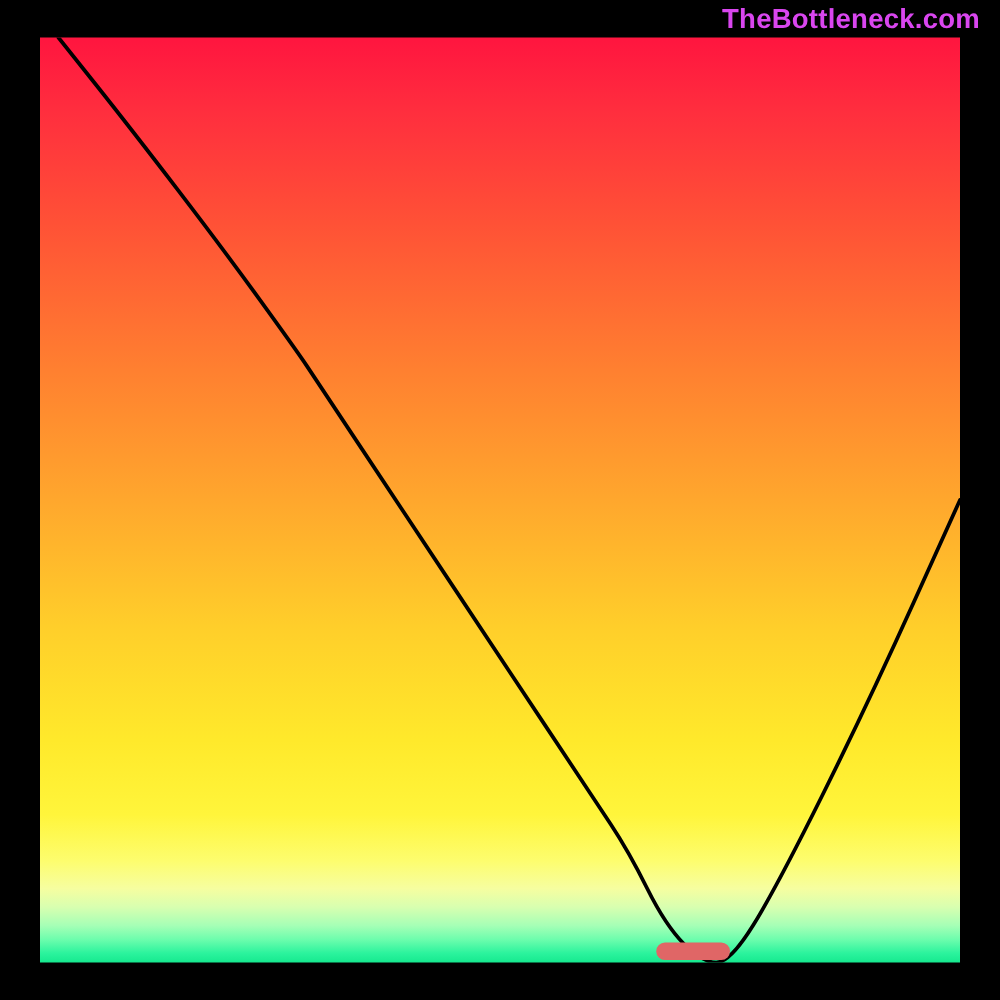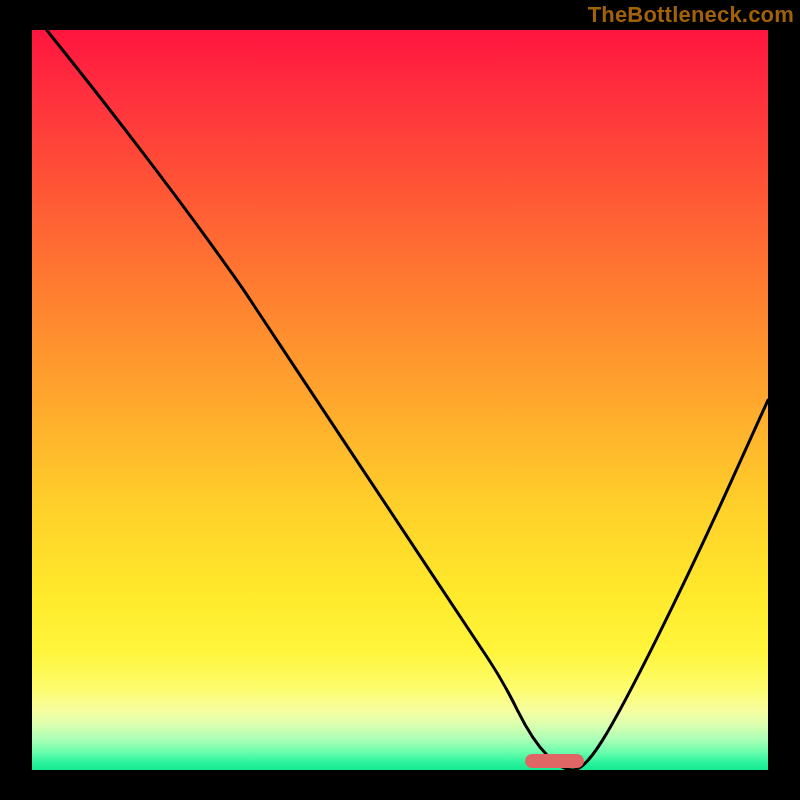--- a/index.html
+++ b/index.html
@@ -6,25 +6,25 @@
   html, body { width: 800px; height: 800px; background: #000; overflow: hidden; }
   .outer {
     width: 800px;
     height: 800px;
     background: #000;
     position: relative;
   }
   .watermark {
     position: absolute;
     top: 2px;
-    right: 6px;
+    right: 16px;
     font-family: Arial, sans-serif;
     font-size: 22px;
     font-weight: bold;
-    color: #a16207;
+    color: #d946ef;
     letter-spacing: 0.2px;
     text-align: center;
   }
   .plot {
     position: absolute;
     left: 32px;
     top: 30px;
     width: 736px;
     height: 740px;
     background: linear-gradient(to bottom,

